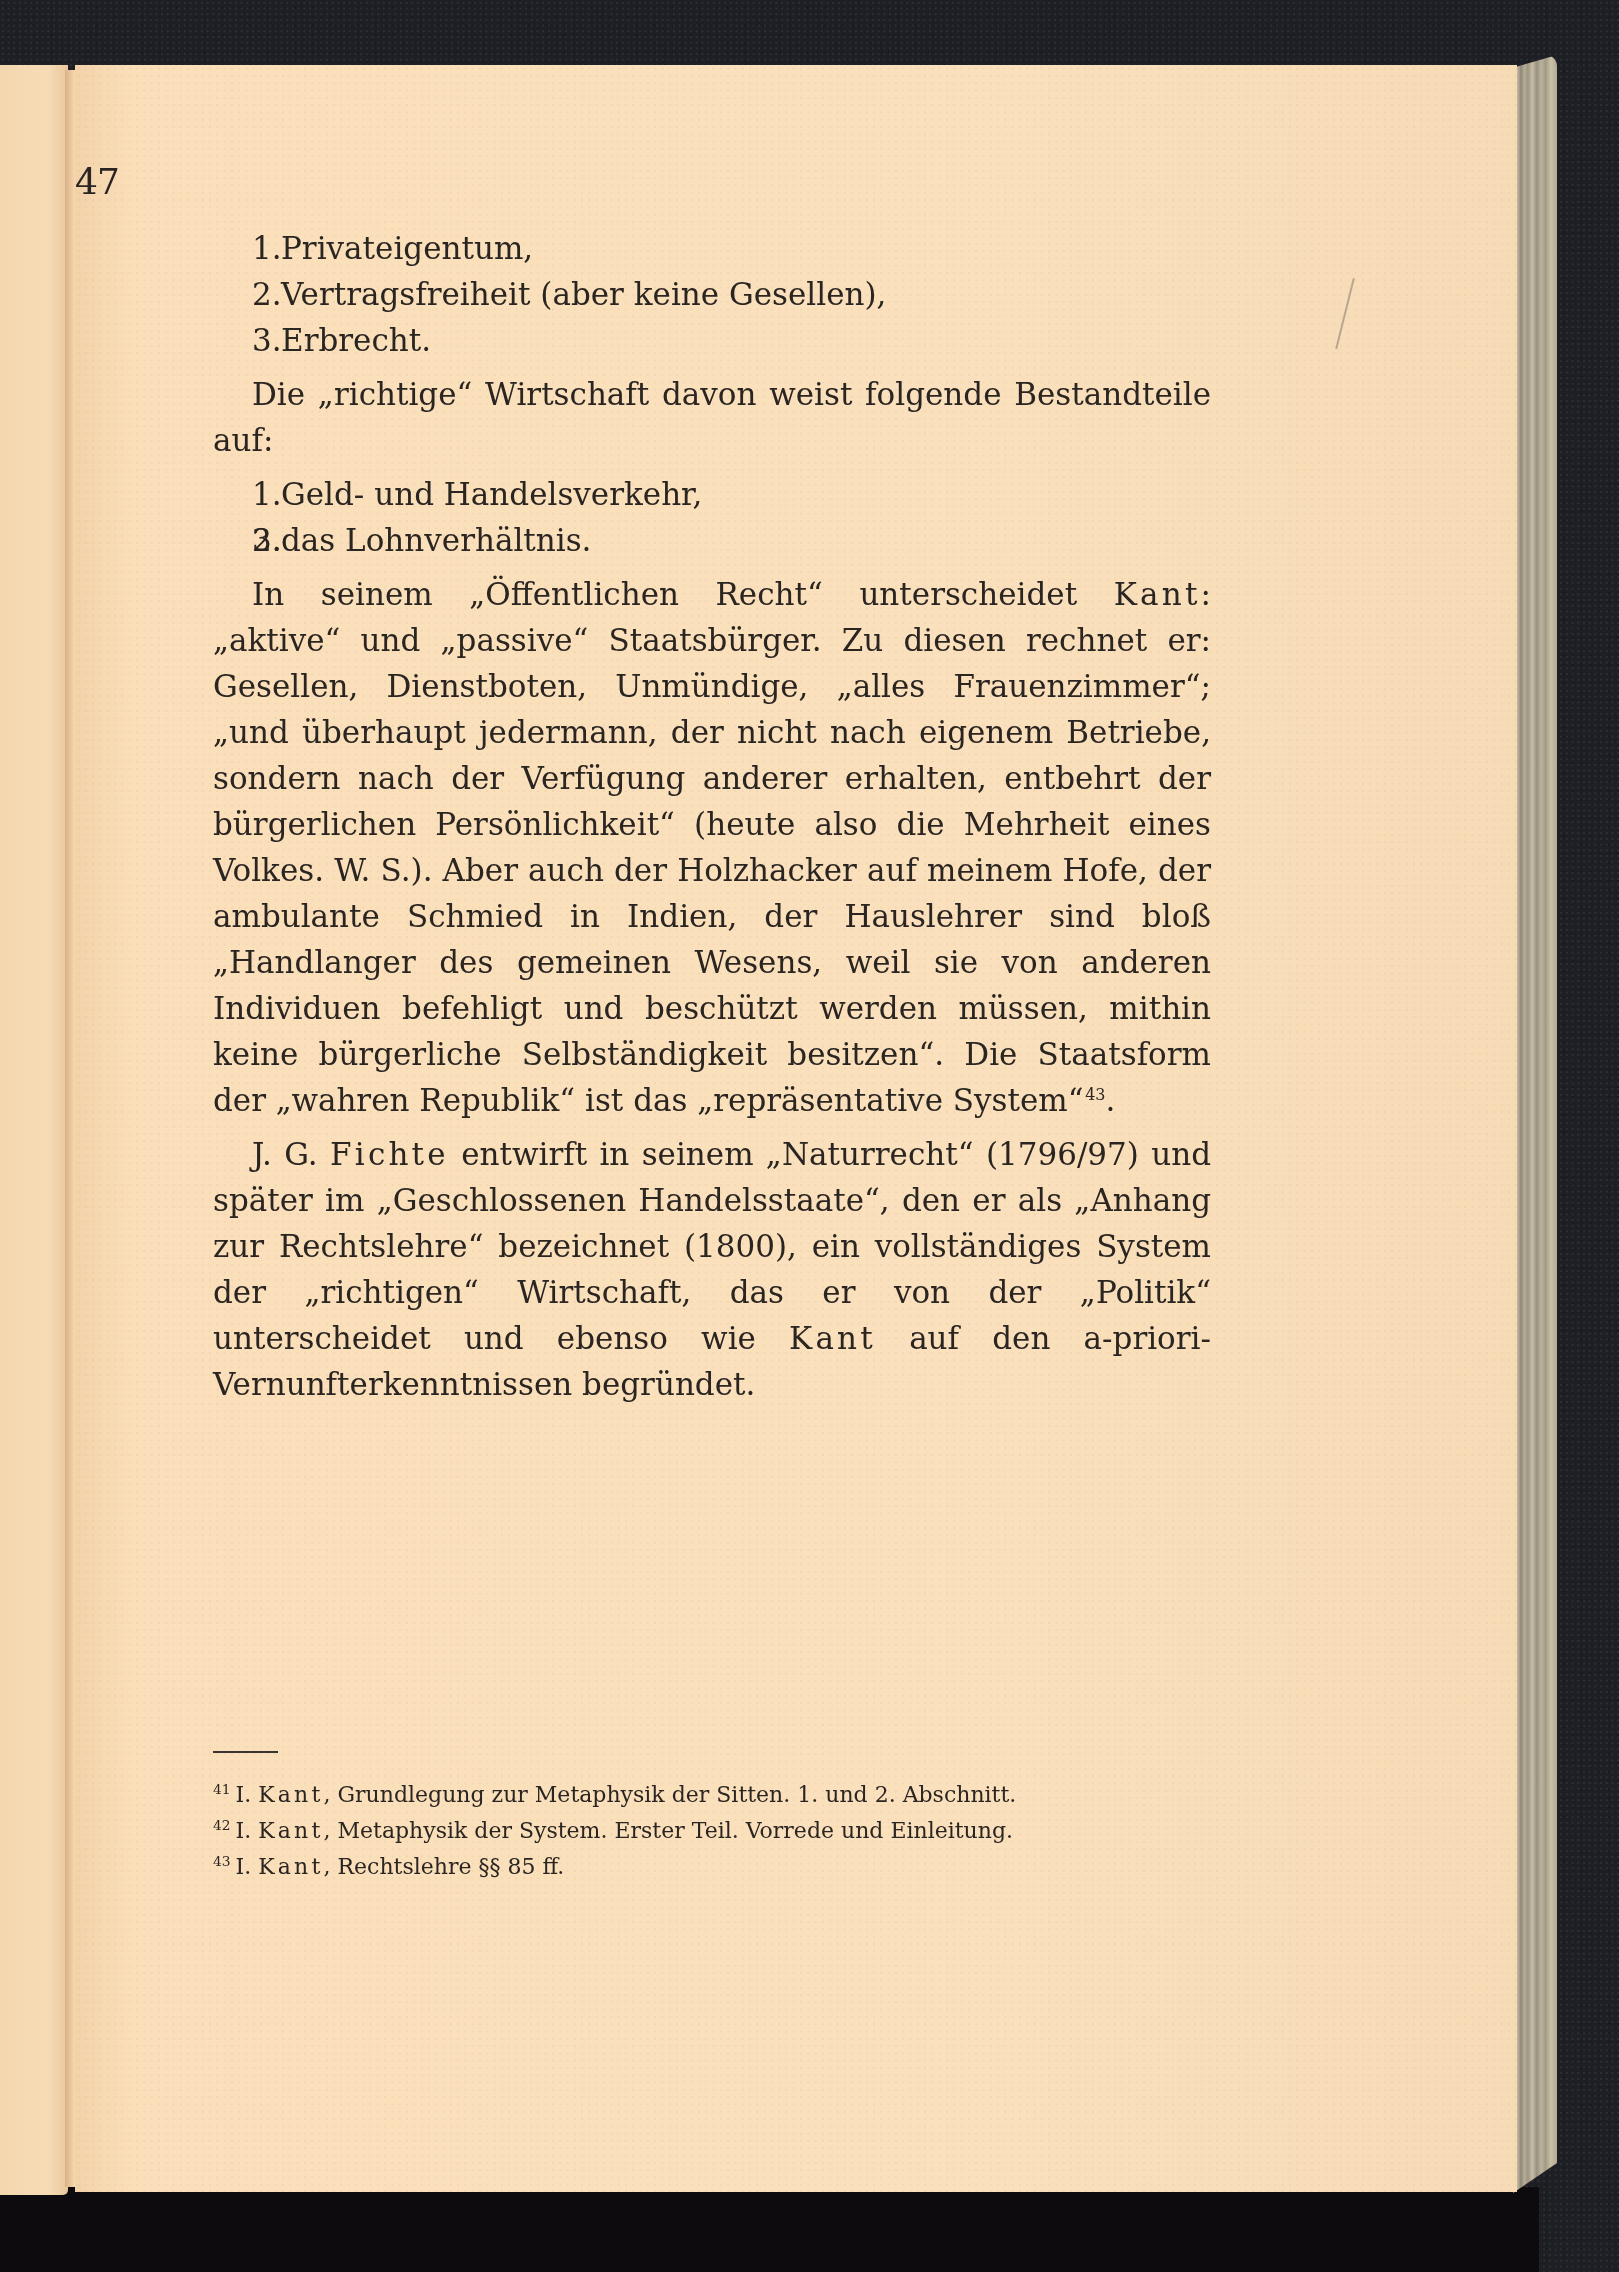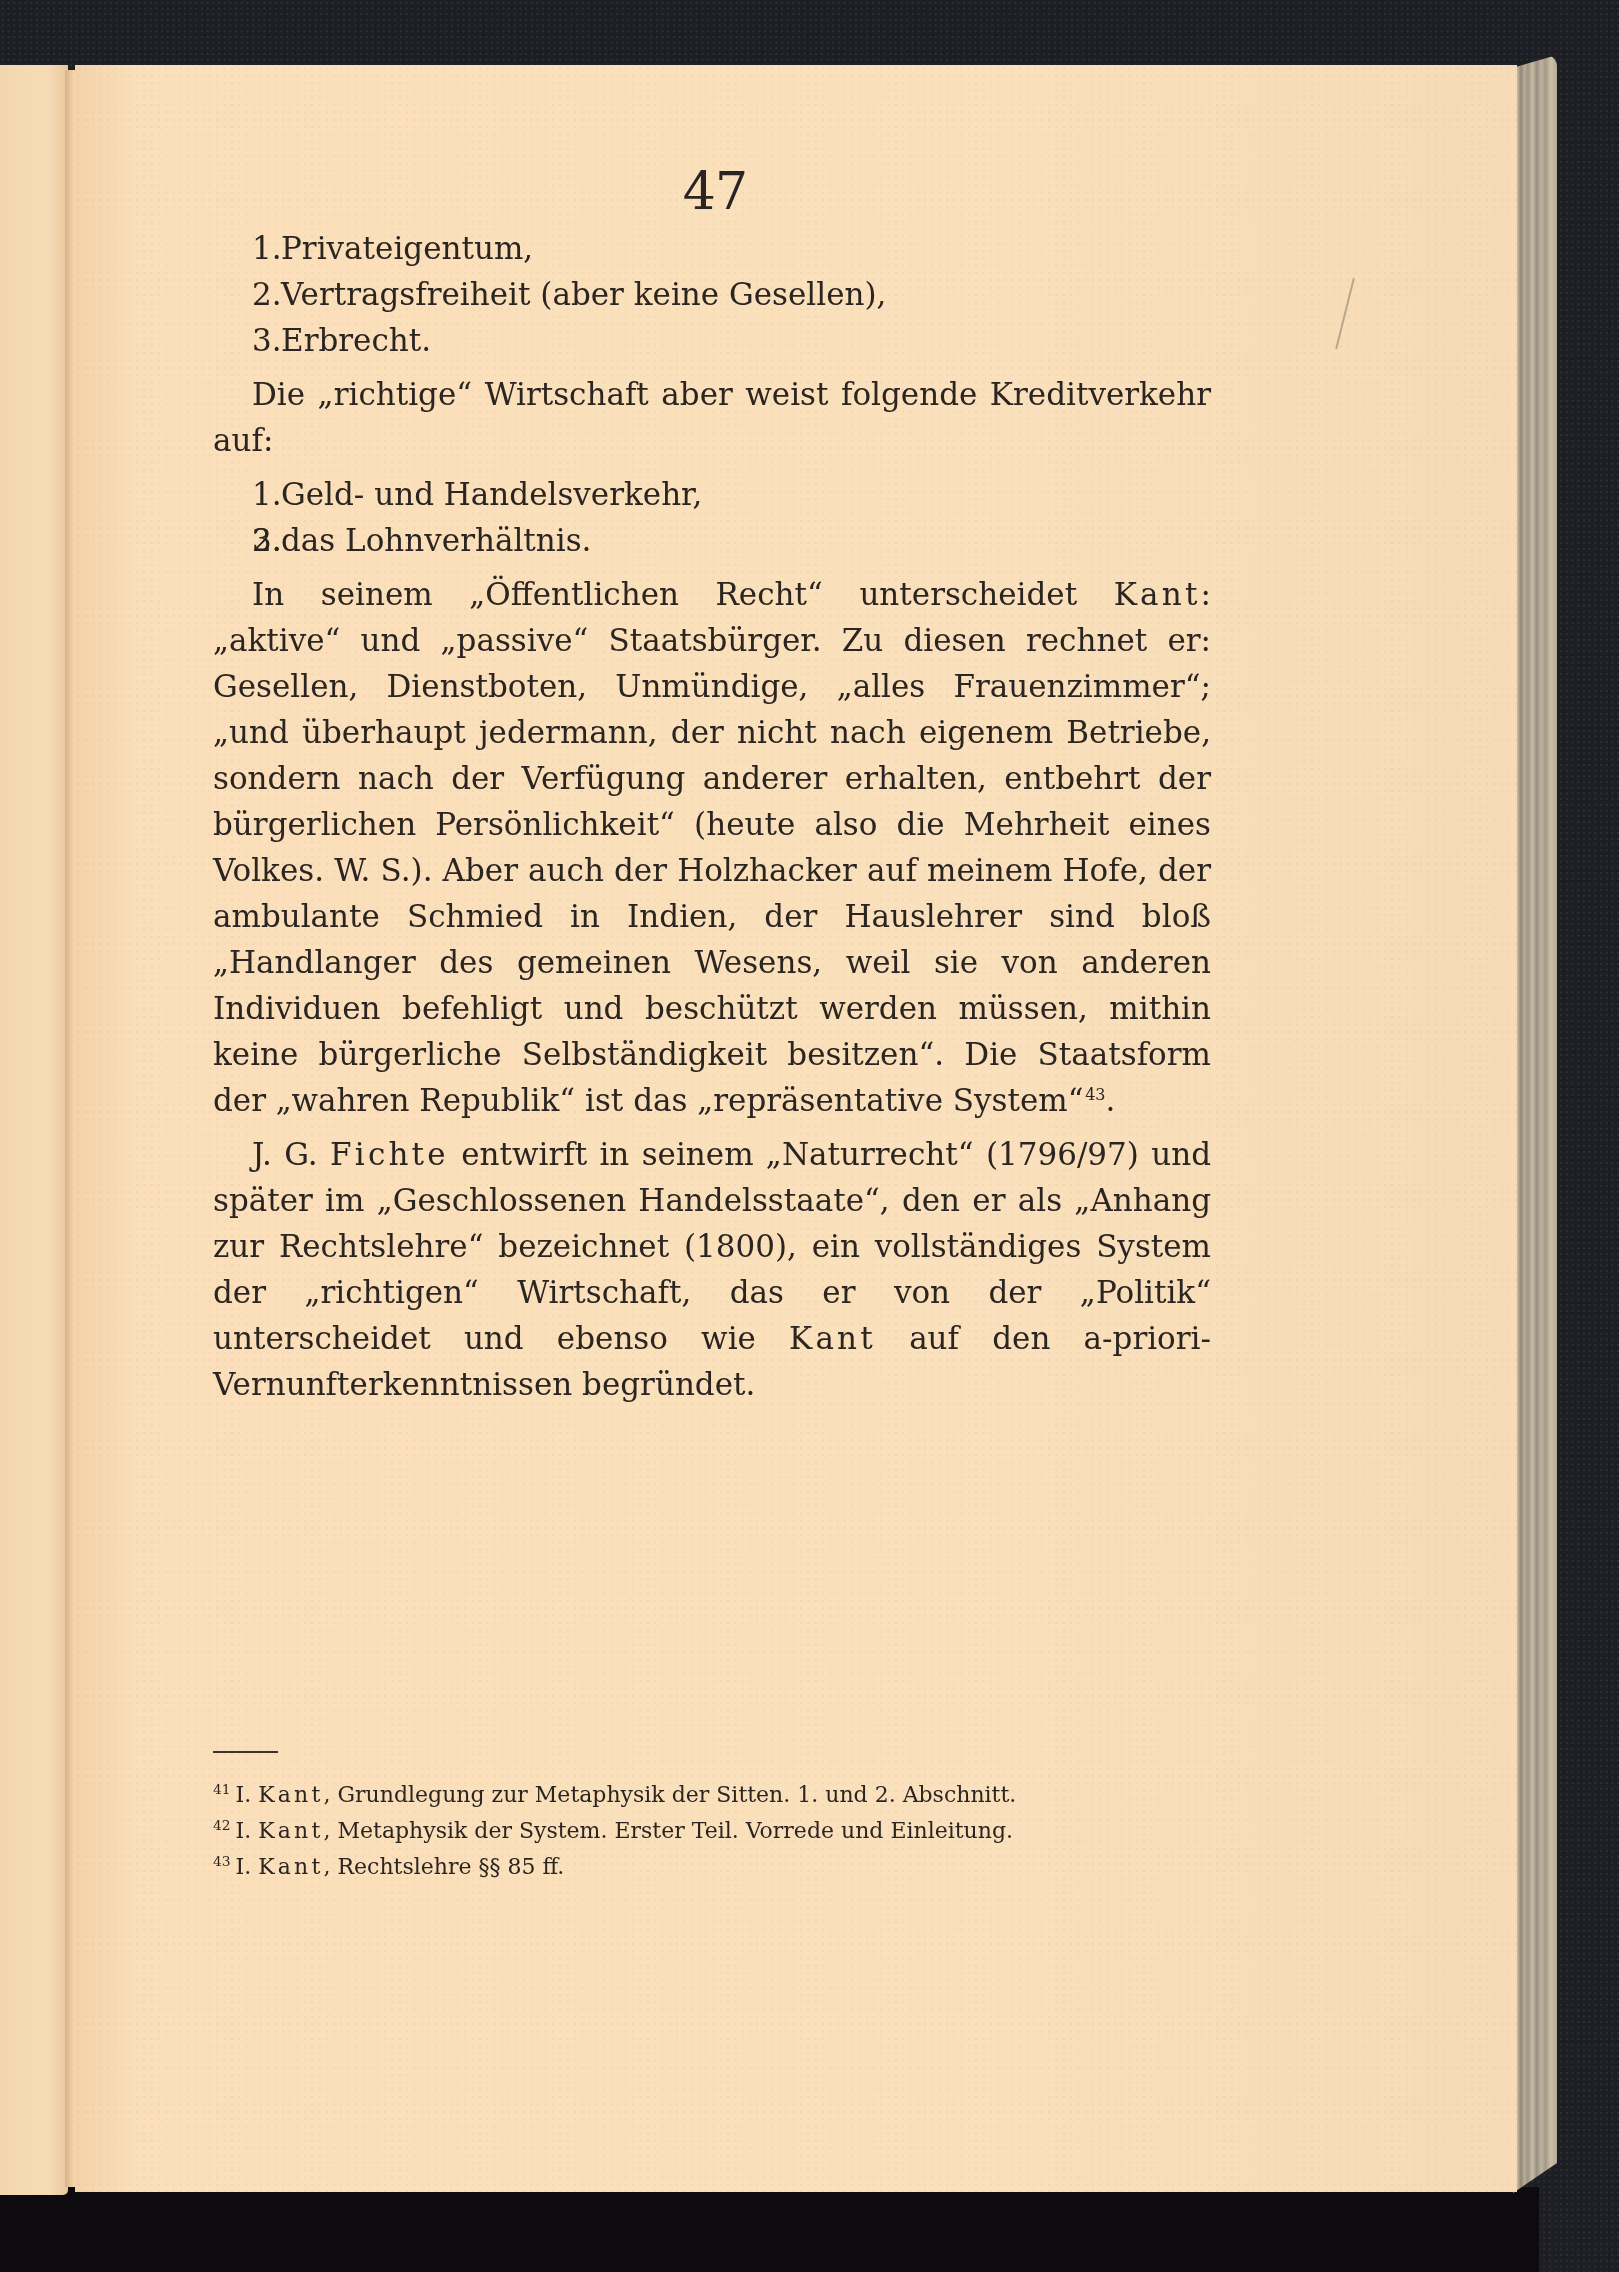--- a/index.html
+++ b/index.html
@@ -55,22 +55,21 @@
     width: 1442px; height: 2127px;
     background: #f9dfba;
     background-image:
       radial-gradient(rgba(170,130,90,0.10) 0.8px, transparent 1.3px),
       linear-gradient(to right, #f3d2a9 0%, #fadfba 4%, #fae0bc 60%, #f6dbb6 100%);
     background-size: 7.3px 7.3px, 100% 100%;
   }
   .page-number {
     position: absolute;
     left: 0; top: 96px; width: 1280px;
-    text-align: center;
-    font-size: 52px;
+    font-size: 36px;
     color: #2a2522;
     letter-spacing: -0.8px;
   }
   .text-block {
     position: absolute;
     left: 138px; top: 160px;
     width: 998px;
     color: #2b2522;
     font-size: 31px;
     line-height: 46px;
@@ -130,21 +129,21 @@
   <div class="text-block">
 
 
 
     <ul class="list">
       <li><span class="num">1.</span><span>Privateigentum,</span></li>
       <li><span class="num">2.</span><span>Vertragsfreiheit (aber keine Gesellen),</span></li>
       <li><span class="num">3.</span><span>Erbrecht.</span></li>
     </ul>
 
-    <p class="para indent">Die „richtige“ Wirtschaft aber weist folgende Kreditverkehr auf:</p>
+    <p class="para indent">Die „richtige“ Wirtschaft davon weist folgende Bestandteile auf:</p>
 
     <ul class="list">
       <li><span class="num">1.</span><span>Geld- und Handelsverkehr,</span></li>
       <li><span class="num">2.</span></li>
       <li><span class="num">3.</span><span>das Lohnverhältnis.</span></li>
     </ul>
 
     <p class="para indent"><span>In seinem „Öffentlichen Recht“ unterscheidet </span><span class="spaced">Kant</span><span>: „aktive“ und „passive“ Staatsbürger. Zu diesen rechnet er: Gesellen, Dienstboten, Unmündige, „alles Frauenzimmer“; „und überhaupt jedermann, der nicht nach eigenem Betriebe, sondern nach der Verfügung anderer erhalten, entbehrt der bürgerlichen Persönlichkeit“ (heute also die Mehrheit eines Volkes. W. S.). Aber auch der Holzhacker auf meinem Hofe, der ambulante Schmied in Indien, der Hauslehrer sind bloß „Handlanger des gemeinen Wesens, weil sie von anderen Individuen befehligt und beschützt werden müssen, mithin keine bürgerliche Selbständigkeit besitzen“. Die Staatsform der „wahren Republik“ ist das „repräsentative System“</span><sup class="fn">43</sup><span>.</span></p>
 
     <p class="para indent"><span>J. G. </span><span class="spaced">Fichte</span><span> entwirft in seinem „Naturrecht“ (1796/97) und später im „Geschlossenen Handelsstaate“, den er als „Anhang zur Rechtslehre“ bezeichnet (1800), ein vollständiges System der „richtigen“ Wirtschaft, das er von der „Politik“ unterscheidet und ebenso wie </span><span class="spaced">Kant</span><span> auf den a-priori-Vernunfterkenntnissen begründet.</span></p>

